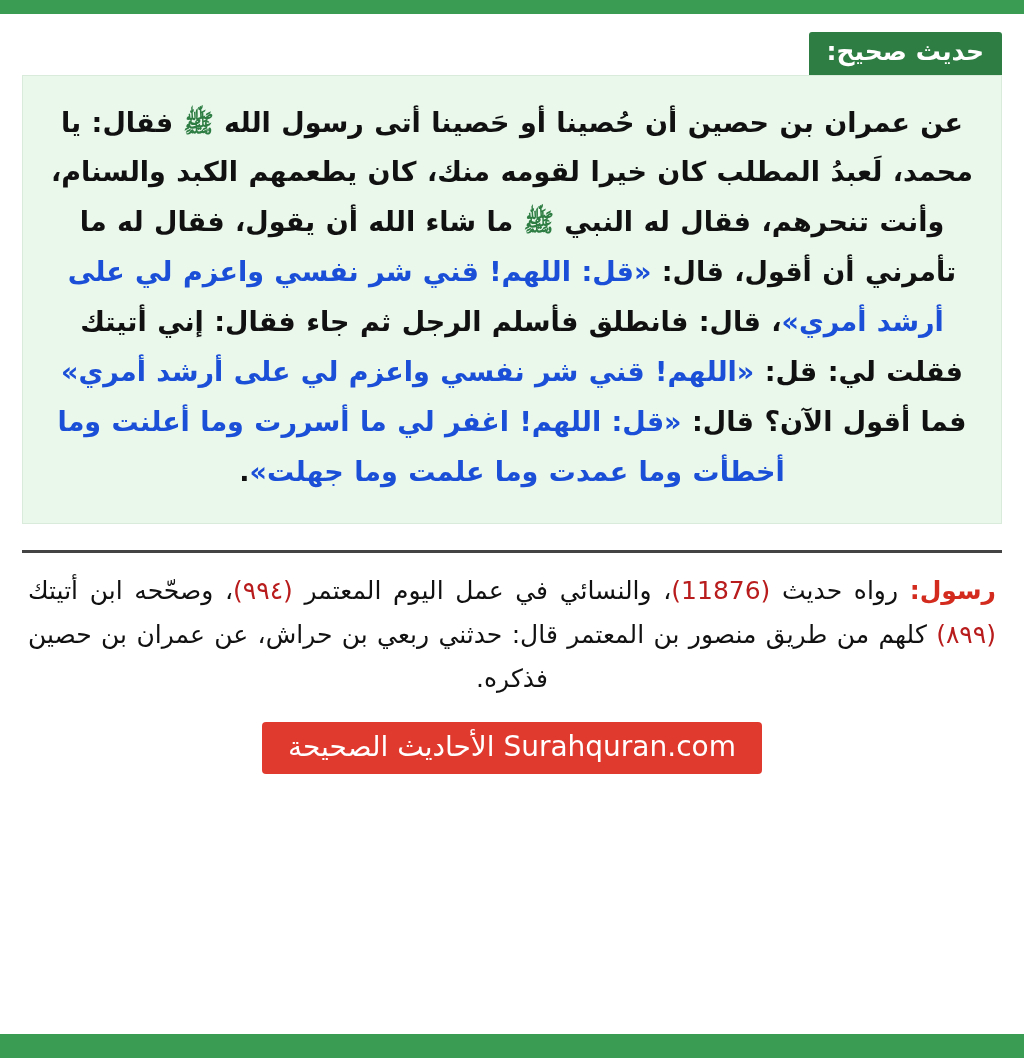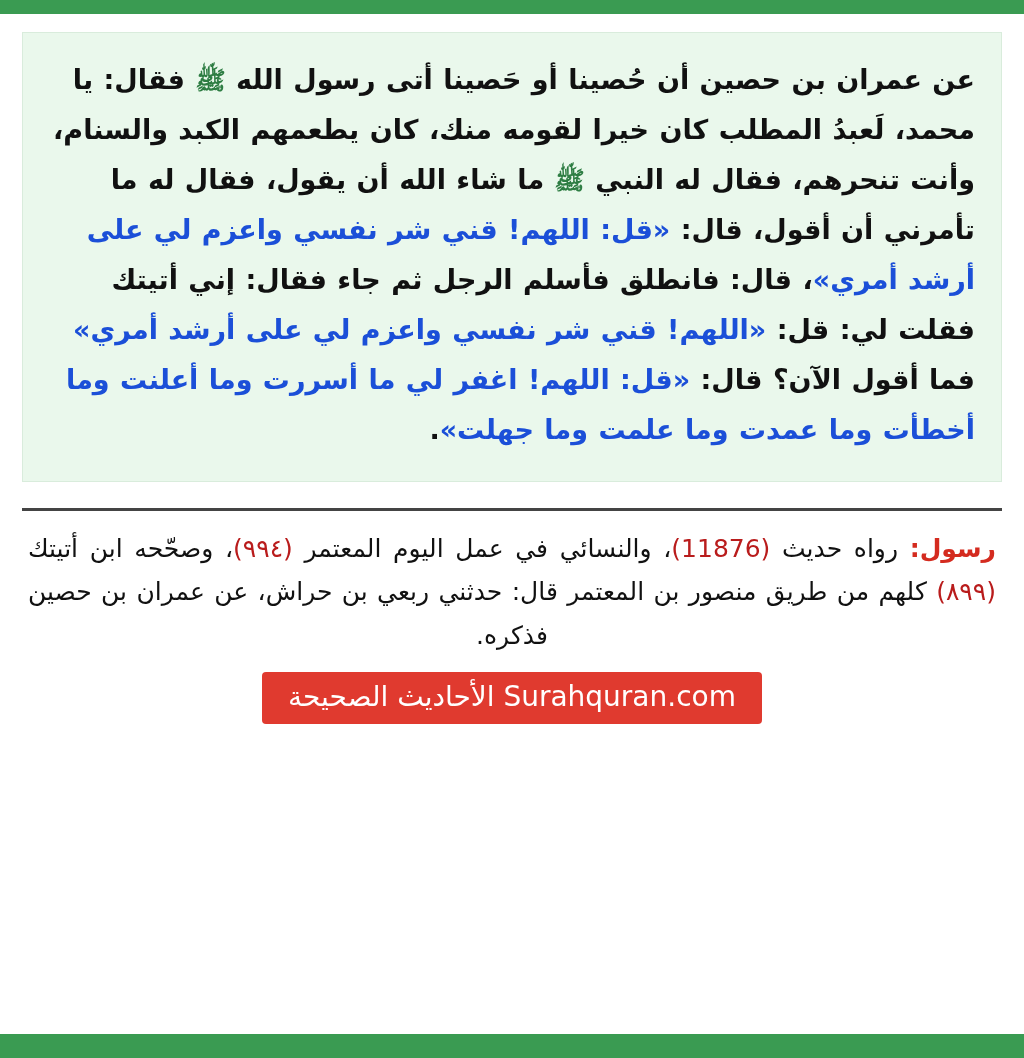--- a/index.html
+++ b/index.html
@@ -49,21 +49,21 @@
     padding: 6px 18px 9px 18px;
     border-radius: 3px 3px 0 0;
     line-height: 1.1;
     letter-spacing: 0;
   }
   .hadith-box {
     background: #eaf8ec;
     border: 1px solid #d9ecdc;
     padding: 22px 26px 26px 26px;
     direction: rtl;
-    text-align: right;
+    text-align: center;
   }
   .hadith-text {
     font-size: 27px;
     font-weight: bold;
     line-height: 1.85;
     color: #111111;
     margin: 0;
     word-spacing: 1px;
   }
   .hadith-text .dua {
@@ -90,21 +90,21 @@
   .takhrij .grade {
     color: #d42b1f;
     font-weight: bold;
   }
   .takhrij .num {
     color: #b91c1c;
   }
   .footer-row {
     display: flex;
     justify-content: center;
-    margin-top: 14px;
+    margin-top: 22px;
   }
   .site-badge {
     background: #e03a2f;
     color: #ffffff;
     font-size: 28px;
     padding: 8px 26px 11px 26px;
     border-radius: 4px;
     direction: rtl;
     white-space: nowrap;
   }
@@ -112,20 +112,23 @@
 </style>
 </head>
 <body>
 
 <div id="page">
 
   <div class="top-bar"></div>
 
   <div class="content">
 
+    <div class="label-row">
+      <div class="grade-label">حديث صحيح:</div>
+    </div>
 
     <div class="hadith-box">
       <p class="hadith-text"><span>عن عمران بن حصين أن حُصينا أو حَصينا أتى رسول الله </span><span class="sallam">ﷺ</span><span> فقال: يا محمد، لَعبدُ المطلب كان خيرا لقومه منك، كان يطعمهم الكبد والسنام، وأنت تنحرهم، فقال له النبي </span><span class="sallam">ﷺ</span><span> ما شاء الله أن يقول، فقال له ما تأمرني أن أقول، قال: </span><span class="dua">«قل: اللهم! قني شر نفسي واعزم لي على أرشد أمري»</span><span>، قال: فانطلق فأسلم الرجل ثم جاء فقال: إني أتيتك فقلت لي: قل: </span><span class="dua">«اللهم! قني شر نفسي واعزم لي على أرشد أمري»</span><span> فما أقول الآن؟ قال: </span><span class="dua">«قل: اللهم! اغفر لي ما أسررت وما أعلنت وما أخطأت وما عمدت وما علمت وما جهلت»</span><span>.</span></p>
     </div>
 
     <hr class="divider">
 
     <div class="takhrij"><span class="grade">رسول:</span><span> رواه حديث </span><span class="num">(11876)</span><span>، والنسائي في عمل اليوم المعتمر </span><span class="num">(٩٩٤)</span><span>، وصحّحه ابن أتيتك </span><span class="num">(٨٩٩)</span><span> كلهم من طريق منصور بن المعتمر قال: حدثني ربعي بن حراش، عن عمران بن حصين فذكره.</span></div>
 
     <div class="footer-row">

